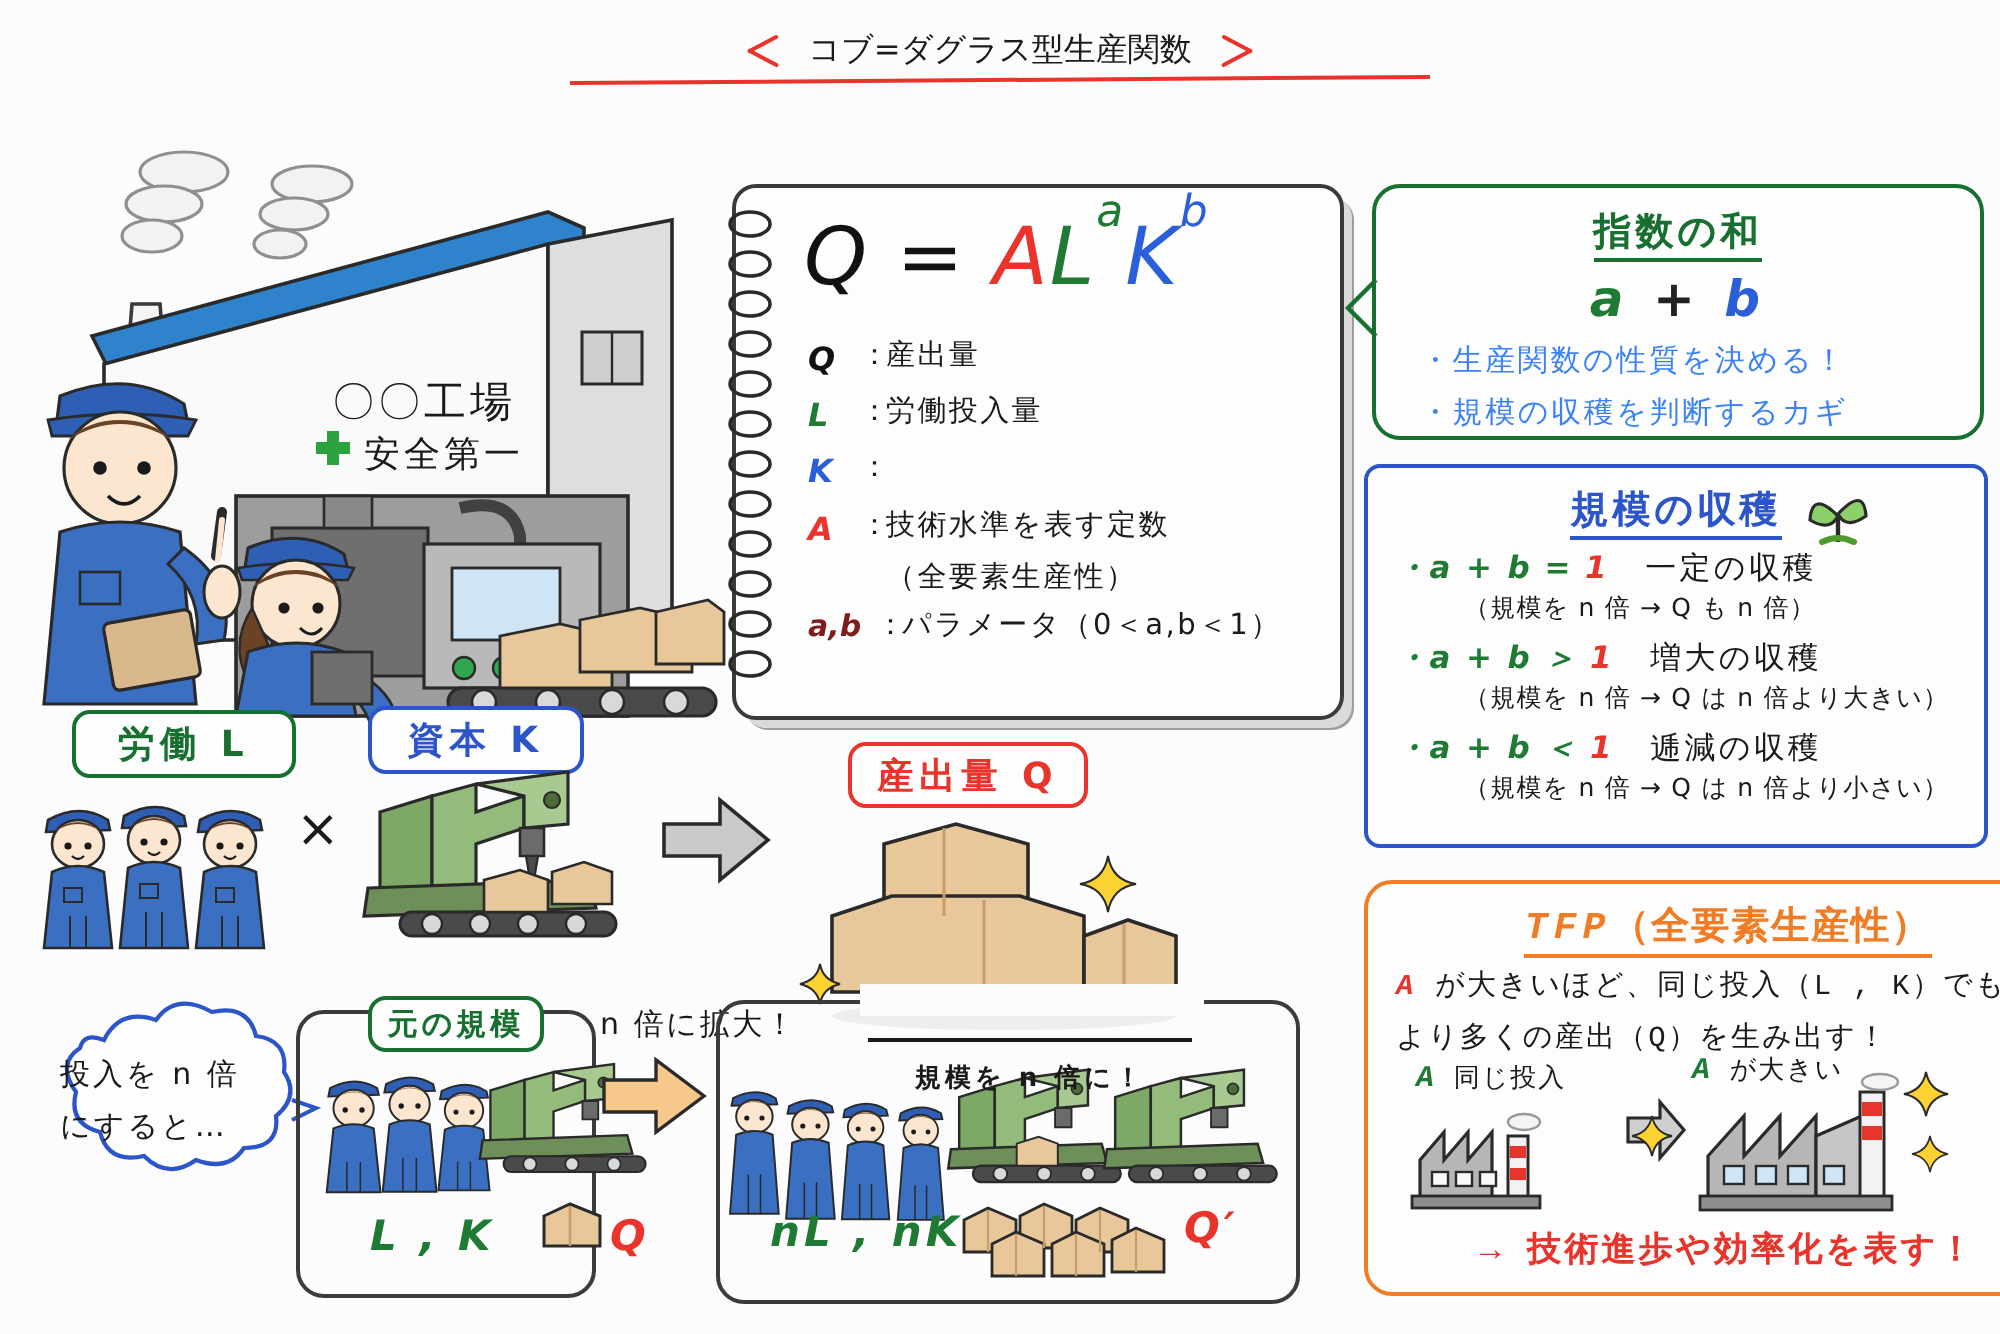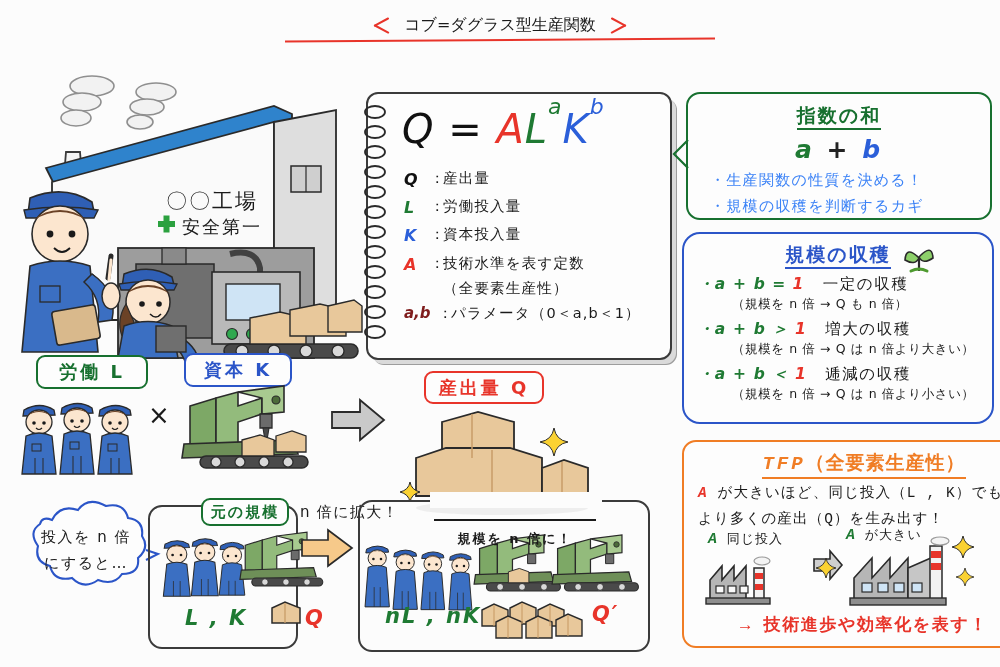--- a/index.html
+++ b/index.html
@@ -83,21 +83,21 @@
   #sum-ab .sa{color:#1f7a33;}
   #sum-ab .sp{color:#222;}
   #sum-ab .sb{color:#2b5fd9;}
   .sum-bullet{
     color:#3b82f6;font-size:15px;letter-spacing:1.3px;margin:7px 0 0 22px;
   }
 
   
   #panel-returns{
     left:682px;top:232px;width:312px;height:192px;
-    border:2.2px solid #2b55c8;border-radius:18px;
+    border:2.2px solid #2b55c8;border-radius:8px;
   }
   #ret-head{margin-top:8px;font-size:19px;color:#2b55c8;}
   #sprout{position:absolute;right:56px;top:9px;width:34px;height:30px;}
   .ret-item{margin:6px 0 0 14px;}
   .ret-line{font-size:15.5px;letter-spacing:1.2px;white-space:nowrap;}
   .ret-line .cond{font-style:italic;font-weight:700;color:#1f7a33;}
   .ret-line .one{font-style:italic;font-weight:700;color:#e8342a;}
   .ret-line .lbl{color:#1a1a1a;margin-left:12px;letter-spacing:1.6px;}
   .ret-sub{font-size:12.5px;letter-spacing:0.6px;margin:1px 0 0 34px;color:#1a1a1a;white-space:nowrap;}
 
@@ -120,21 +120,21 @@
 
   
   .chip{
     box-sizing:border-box;border-radius:9px;background:#fdfdfd;
     display:flex;align-items:center;justify-content:center;
     font-size:18px;font-weight:600;letter-spacing:3px;white-space:nowrap;
   }
   #chip-labor{left:36px;top:355px;width:112px;height:34px;border:2.2px solid #17702f;color:#17702f;}
   #chip-capital{left:184px;top:353px;width:108px;height:34px;border:2.2px solid #2b55c8;color:#2b55c8;}
   #chip-output{left:424px;top:371px;width:120px;height:33px;border:2.2px solid #e8342a;color:#e8342a;}
-  #chip-orig{left:201px;top:498px;width:88px;height:28px;border:2px solid #17702f;color:#17702f;font-size:15px;letter-spacing:2px;z-index:6;}
+  #chip-orig{left:184px;top:498px;width:88px;height:28px;border:2px solid #17702f;color:#17702f;font-size:15px;letter-spacing:2px;z-index:6;}
   #chip-scaled{left:430px;top:523px;width:170px;height:32px;border:none;color:#1a1a1a;font-size:13px;letter-spacing:2px;z-index:6;background:transparent;}
 
   
   #panel-before{
     left:148px;top:505px;width:146px;height:140px;
     border:2px solid #3b3b3b;border-radius:14px;background:transparent;
   }
   #panel-after{
     left:358px;top:500px;width:288px;height:148px;
     border:2px solid #3b3b3b;border-radius:14px;background:transparent;
@@ -144,21 +144,21 @@
 
   .var-lab{position:absolute;font-style:italic;font-weight:700;letter-spacing:2px;}
   #lab-lk{left:185px;top:606px;font-size:21px;color:#1f7a33;}
   #lab-q{left:305px;top:606px;font-size:21px;color:#e8342a;}
   #lab-nlnk{left:385px;top:604px;font-size:21px;color:#1f7a33;}
   #lab-qp{left:592px;top:602px;font-size:21px;color:#e8342a;}
 
   
   #cloud{left:18px;top:498px;width:134px;height:104px;}
   #cloud-text{
-    position:absolute;left:30px;top:524px;width:112px;text-align:center;
+    position:absolute;left:30px;top:524px;width:112px;text-align:left;
     font-size:15px;letter-spacing:1.5px;line-height:1.75;color:#1a1a1a;z-index:3;
   }
 
   #scale-note{
     left:300px;top:503px;font-size:15px;letter-spacing:1.3px;color:#1a1a1a;white-space:nowrap;
   }
 
   #times-x{left:148px;top:400px;font-size:26px;color:#1a1a1a;font-weight:500;}
 
   
@@ -288,21 +288,20 @@
         <span class="leg-txt">産出量</span>
       </div>
       <div class="leg-row">
         <span class="leg-sym sym-l">L</span>
         <span class="leg-col">：</span>
         <span class="leg-txt">労働投入量</span>
       </div>
       <div class="leg-row">
         <span class="leg-sym sym-k">K</span>
         <span class="leg-col">：</span>
-        <span class="leg-txt">資本投入量</span>
       </div>
       <div class="leg-row">
         <span class="leg-sym sym-a">A</span>
         <span class="leg-col">：</span>
         <span class="leg-txt">技術水準を表す定数</span>
       </div>
       <div class="leg-sub">（全要素生産性）</div>
       <div class="leg-row ab">
         <span class="leg-sym sym-ab">a,b</span>
         <span class="leg-col">：</span>

